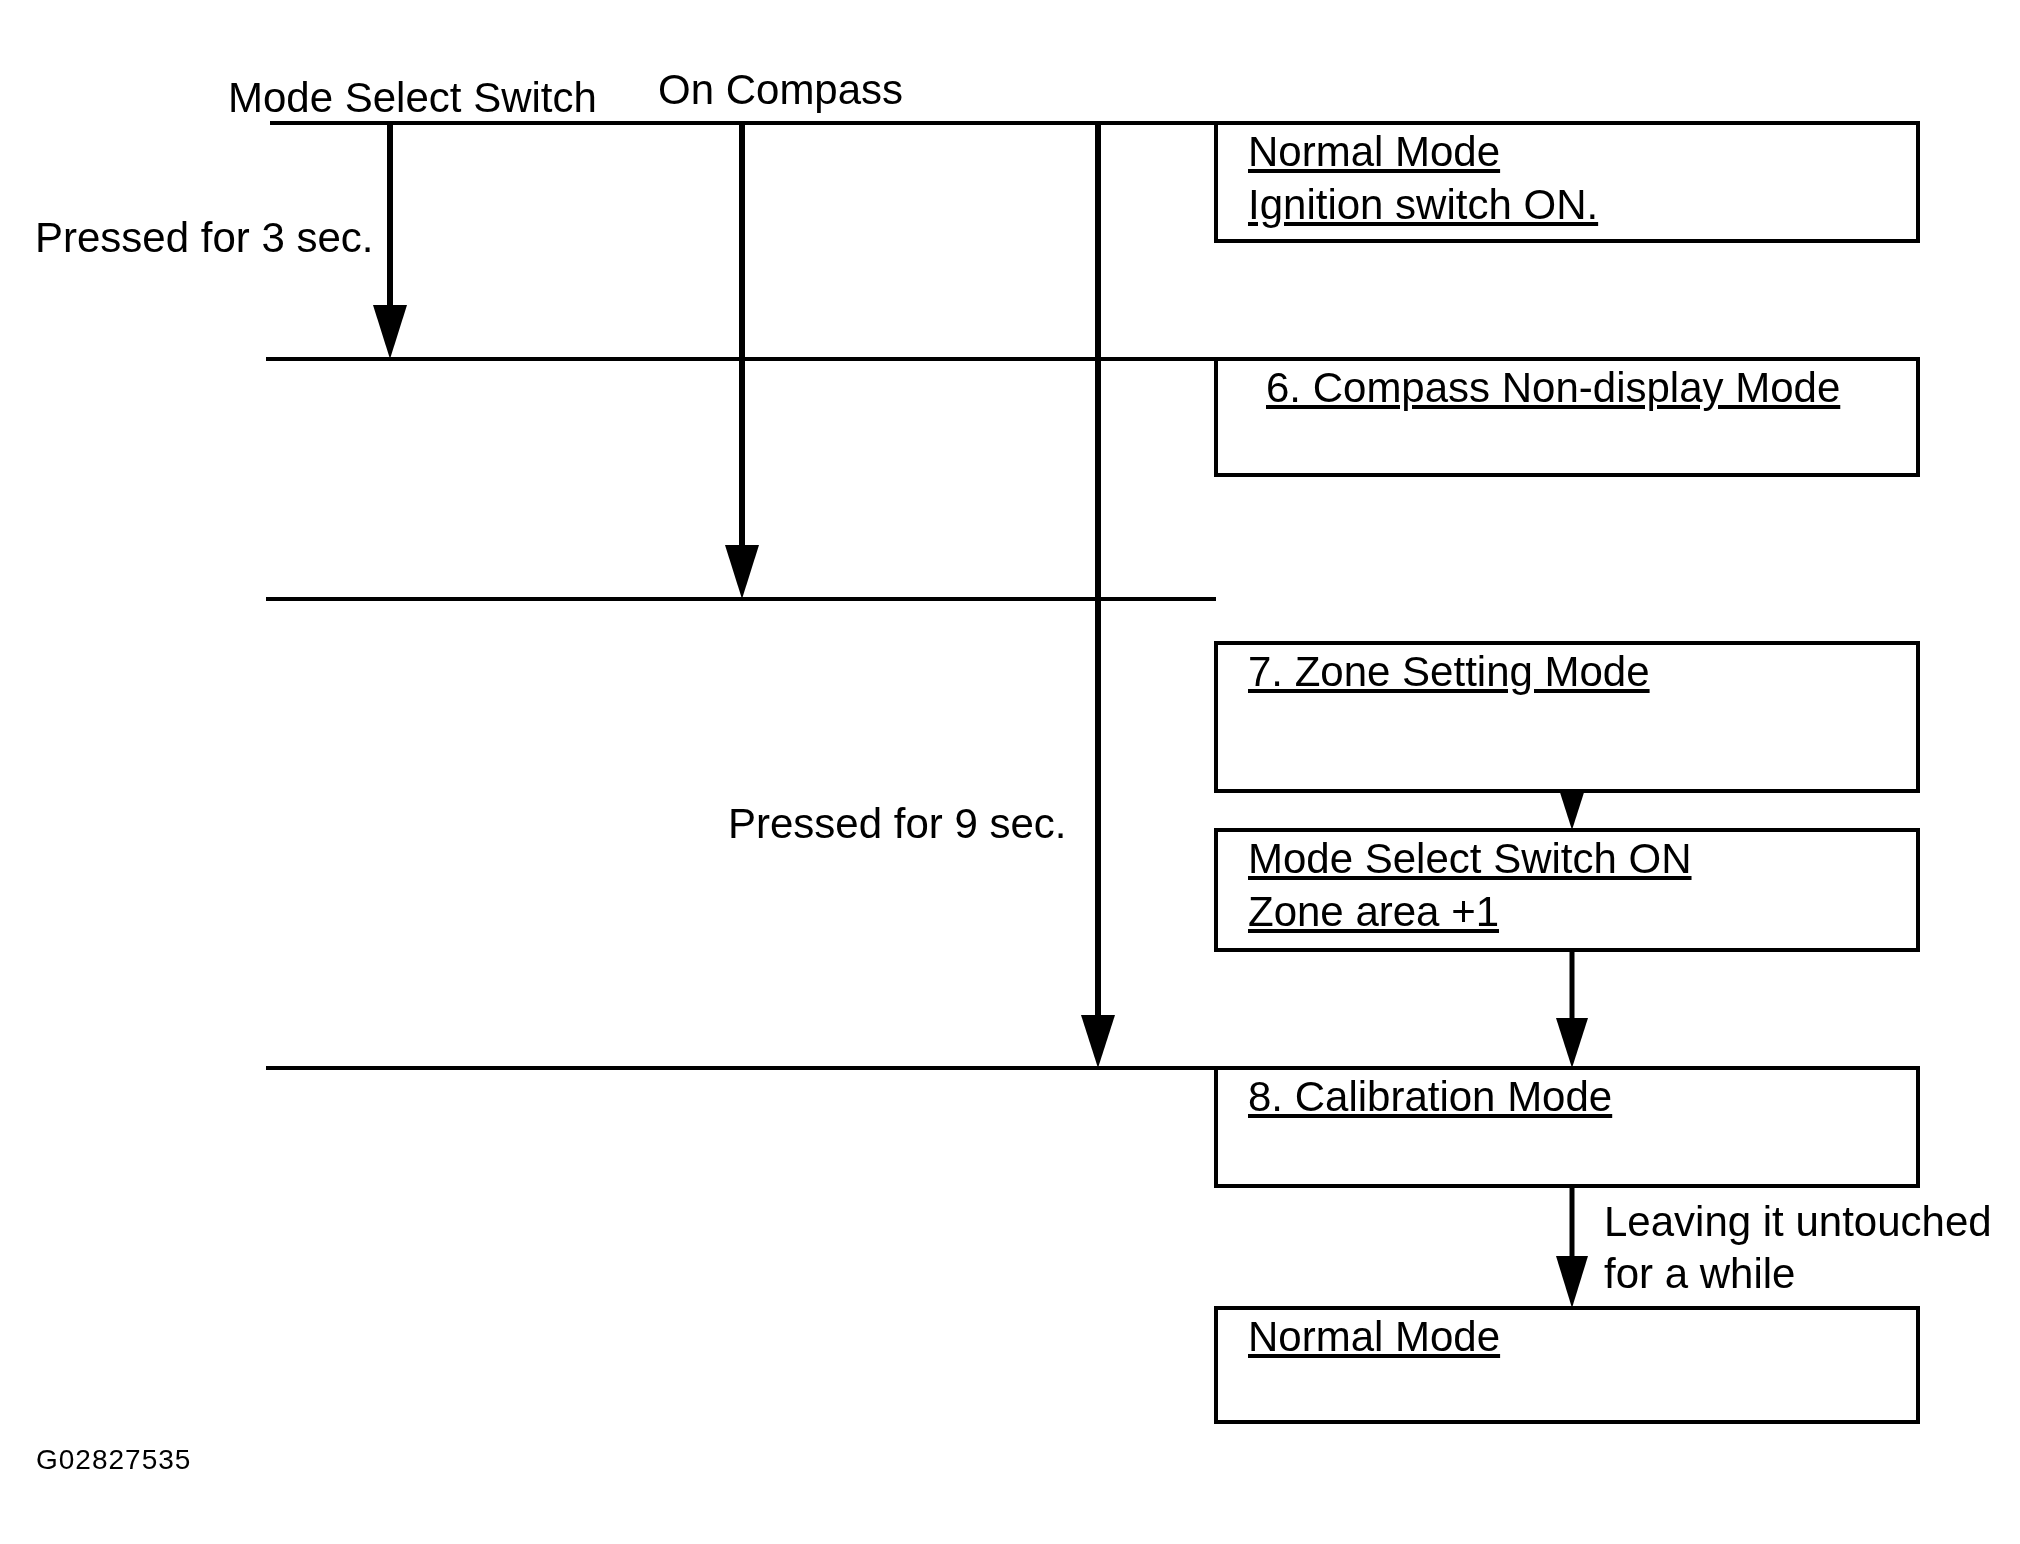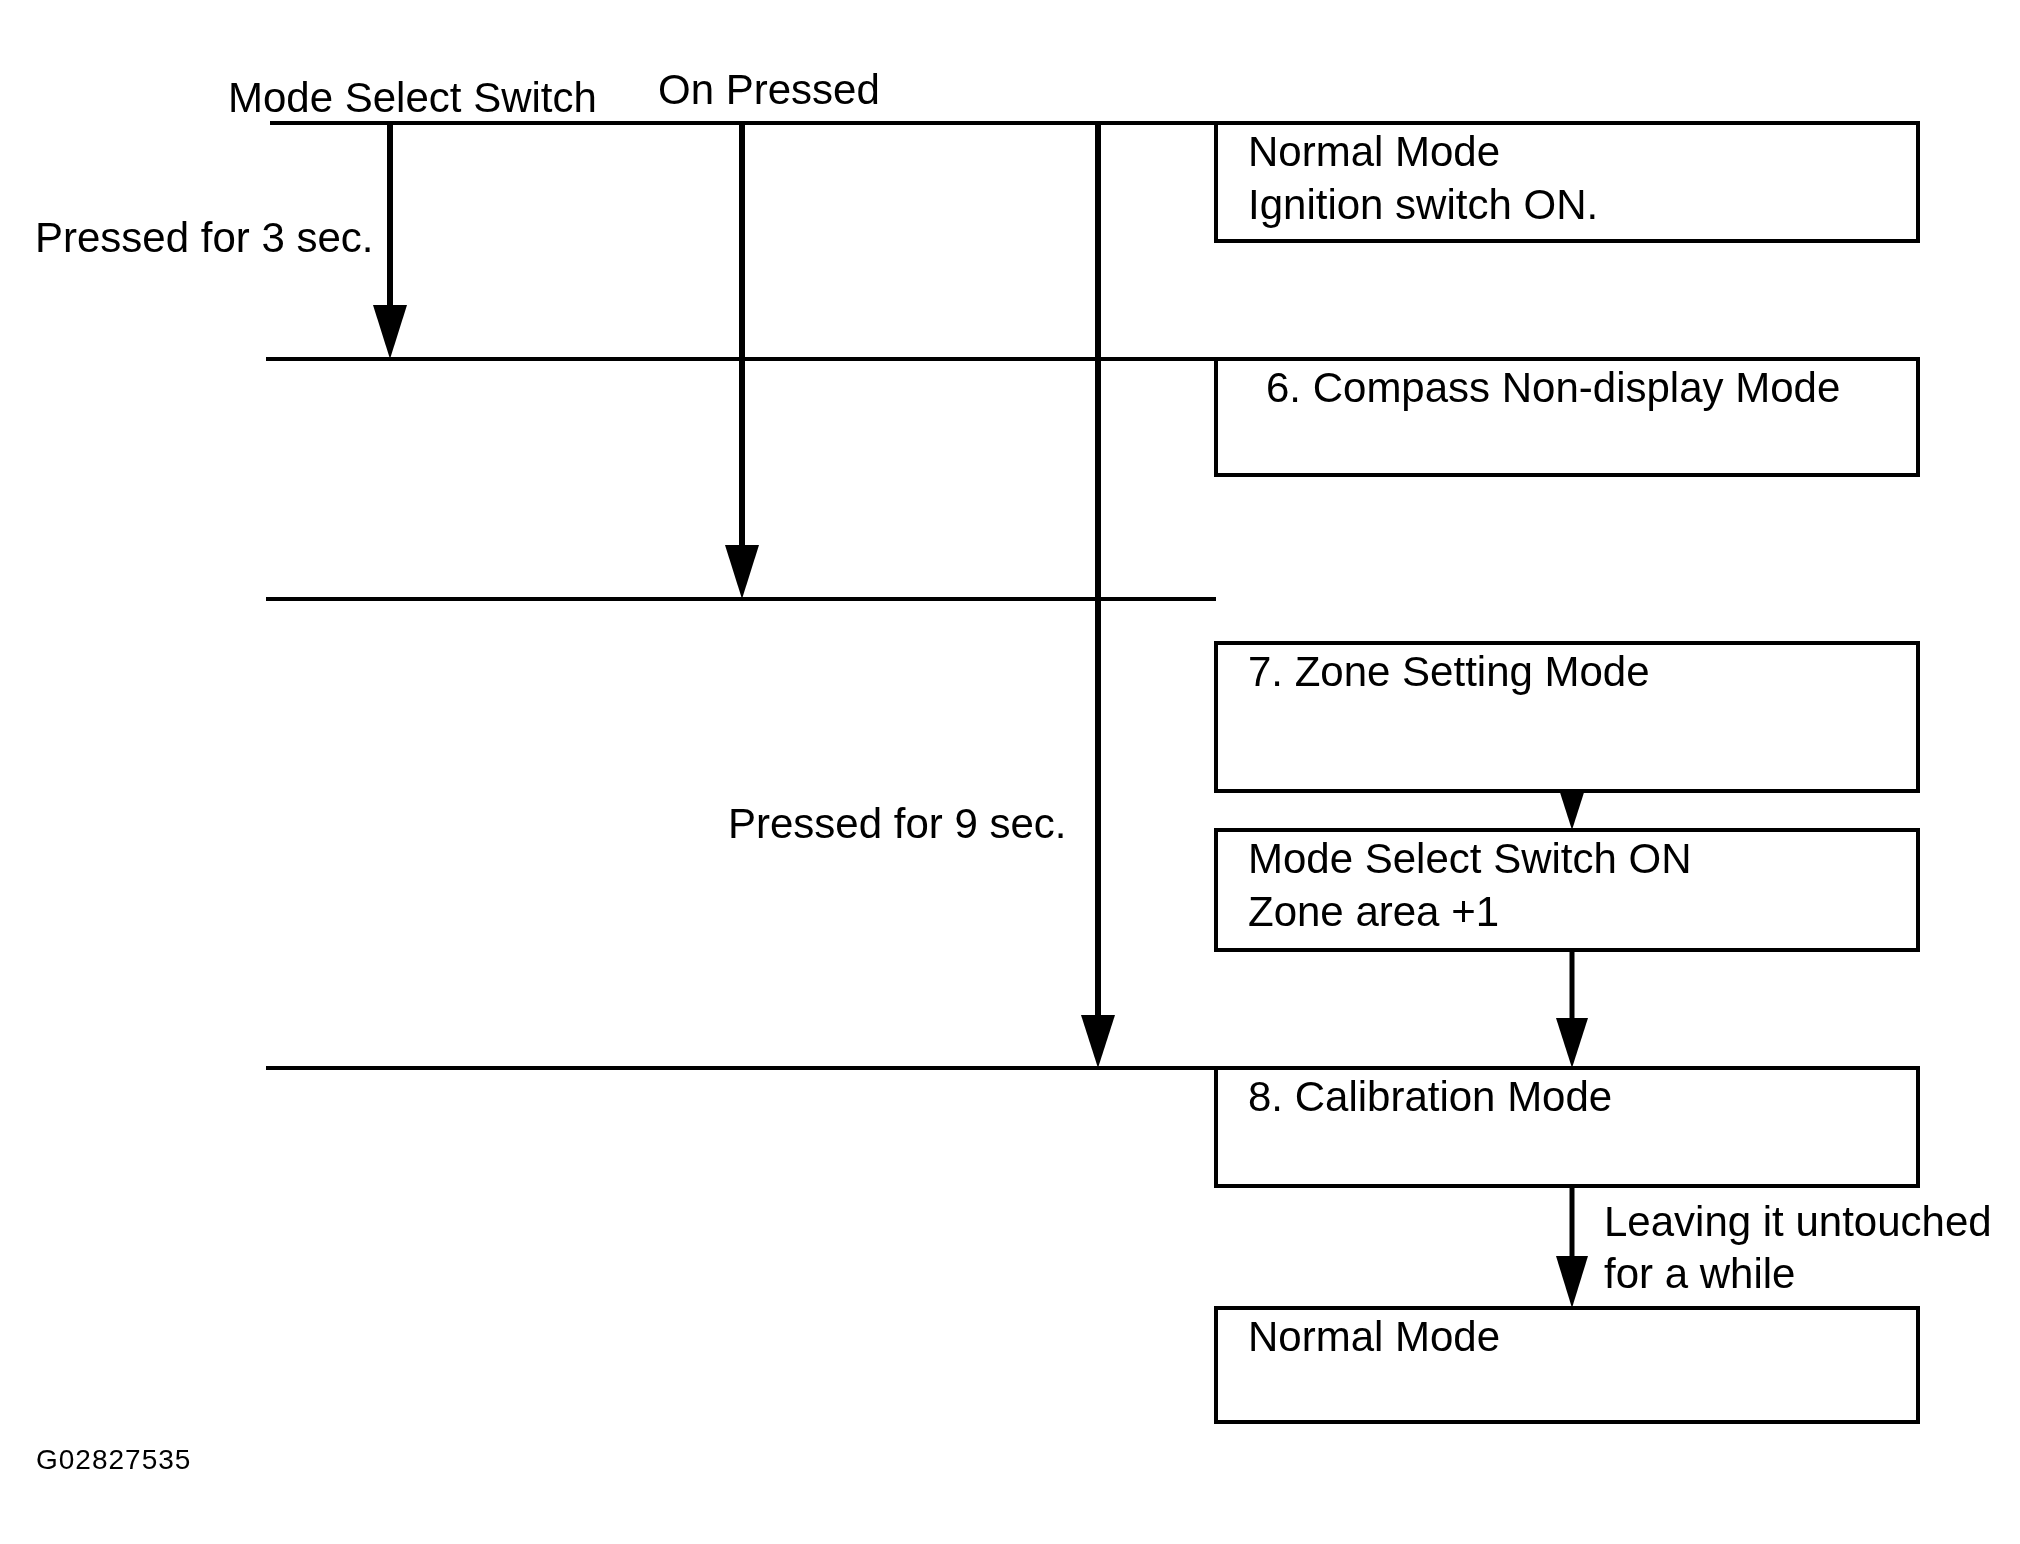--- a/index.html
+++ b/index.html
@@ -28,21 +28,21 @@
     position: absolute;
     left: 1214px;
     width: 706px;
     box-sizing: border-box;
     border: 4px solid #000000;
     background: #ffffff;
     padding: 0 18px 0 30px;
     font-size: 42px;
     line-height: 53px;
   }
-  .box .bline { white-space: nowrap; }
+  .box .bline { white-space: nowrap; text-decoration: underline; }
   .fig-id {
     position: absolute;
     left: 36px;
     top: 1444px;
     font-size: 28px;
     font-weight: normal;
     letter-spacing: 1px;
   }
   .note { line-height: 52px; }
 </style>
@@ -81,21 +81,21 @@
       <line x1="1572" y1="952" x2="1572" y2="1022" stroke="#000" stroke-width="5"></line>
       <polygon points="1556,1018 1588,1018 1572,1068" fill="#000"></polygon>
     </g>
     <g>
       <line x1="1572" y1="1188" x2="1572" y2="1260" stroke="#000" stroke-width="5"></line>
       <polygon points="1556,1256 1588,1256 1572,1308" fill="#000"></polygon>
     </g>
   </svg>
 
   <div class="lbl" style="left:228px; top:62px;margin-top:10px;">Mode Select Switch</div>
-  <div class="lbl" style="left:658px; top:64px;">On Pressed</div>
+  <div class="lbl" style="left:658px; top:64px;">On Compass</div>
 
   <div class="lbl" style="left:35px; top:212px;">Pressed for 3 sec.</div>
   <div class="lbl" style="left:728px; top:798px;">Pressed for 9 sec.</div>
 
   <div class="box" style="top:121px; height:122px;">
     <div class="bline">Normal Mode</div>
     <div class="bline">Ignition switch ON.</div>
   </div>
 
   <div class="box" style="top:357px; height:120px;padding-left:48px;">

